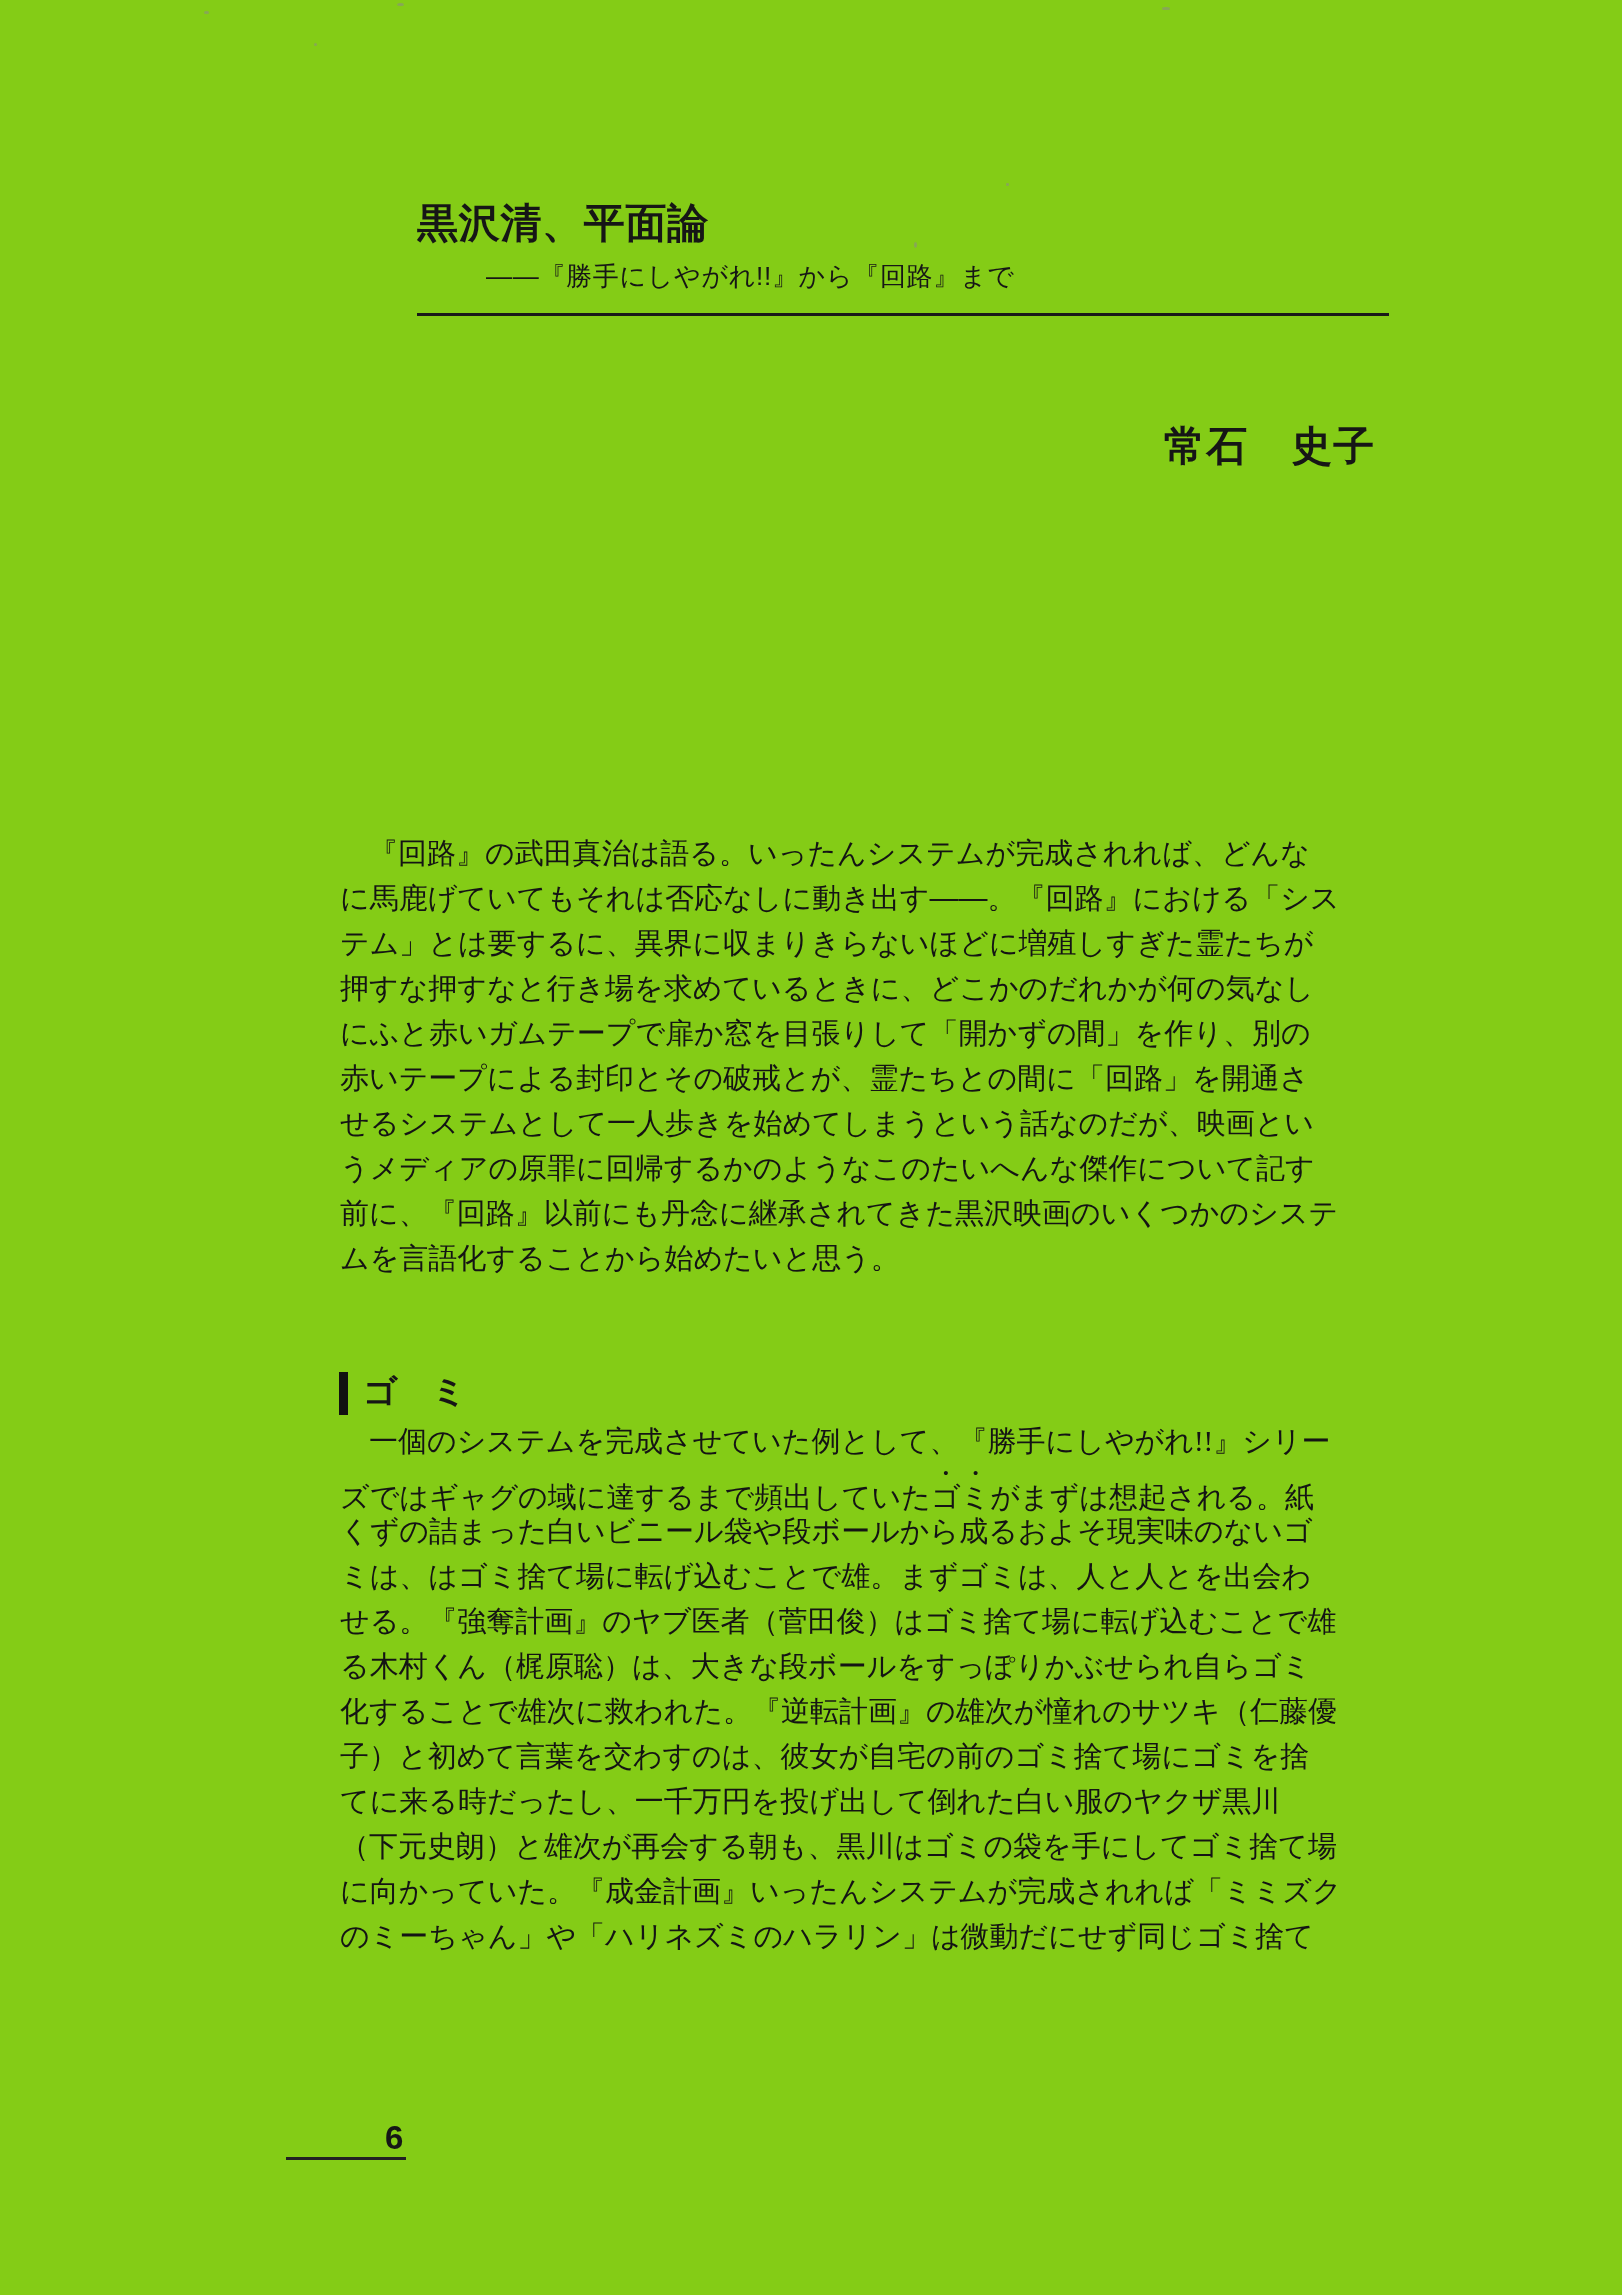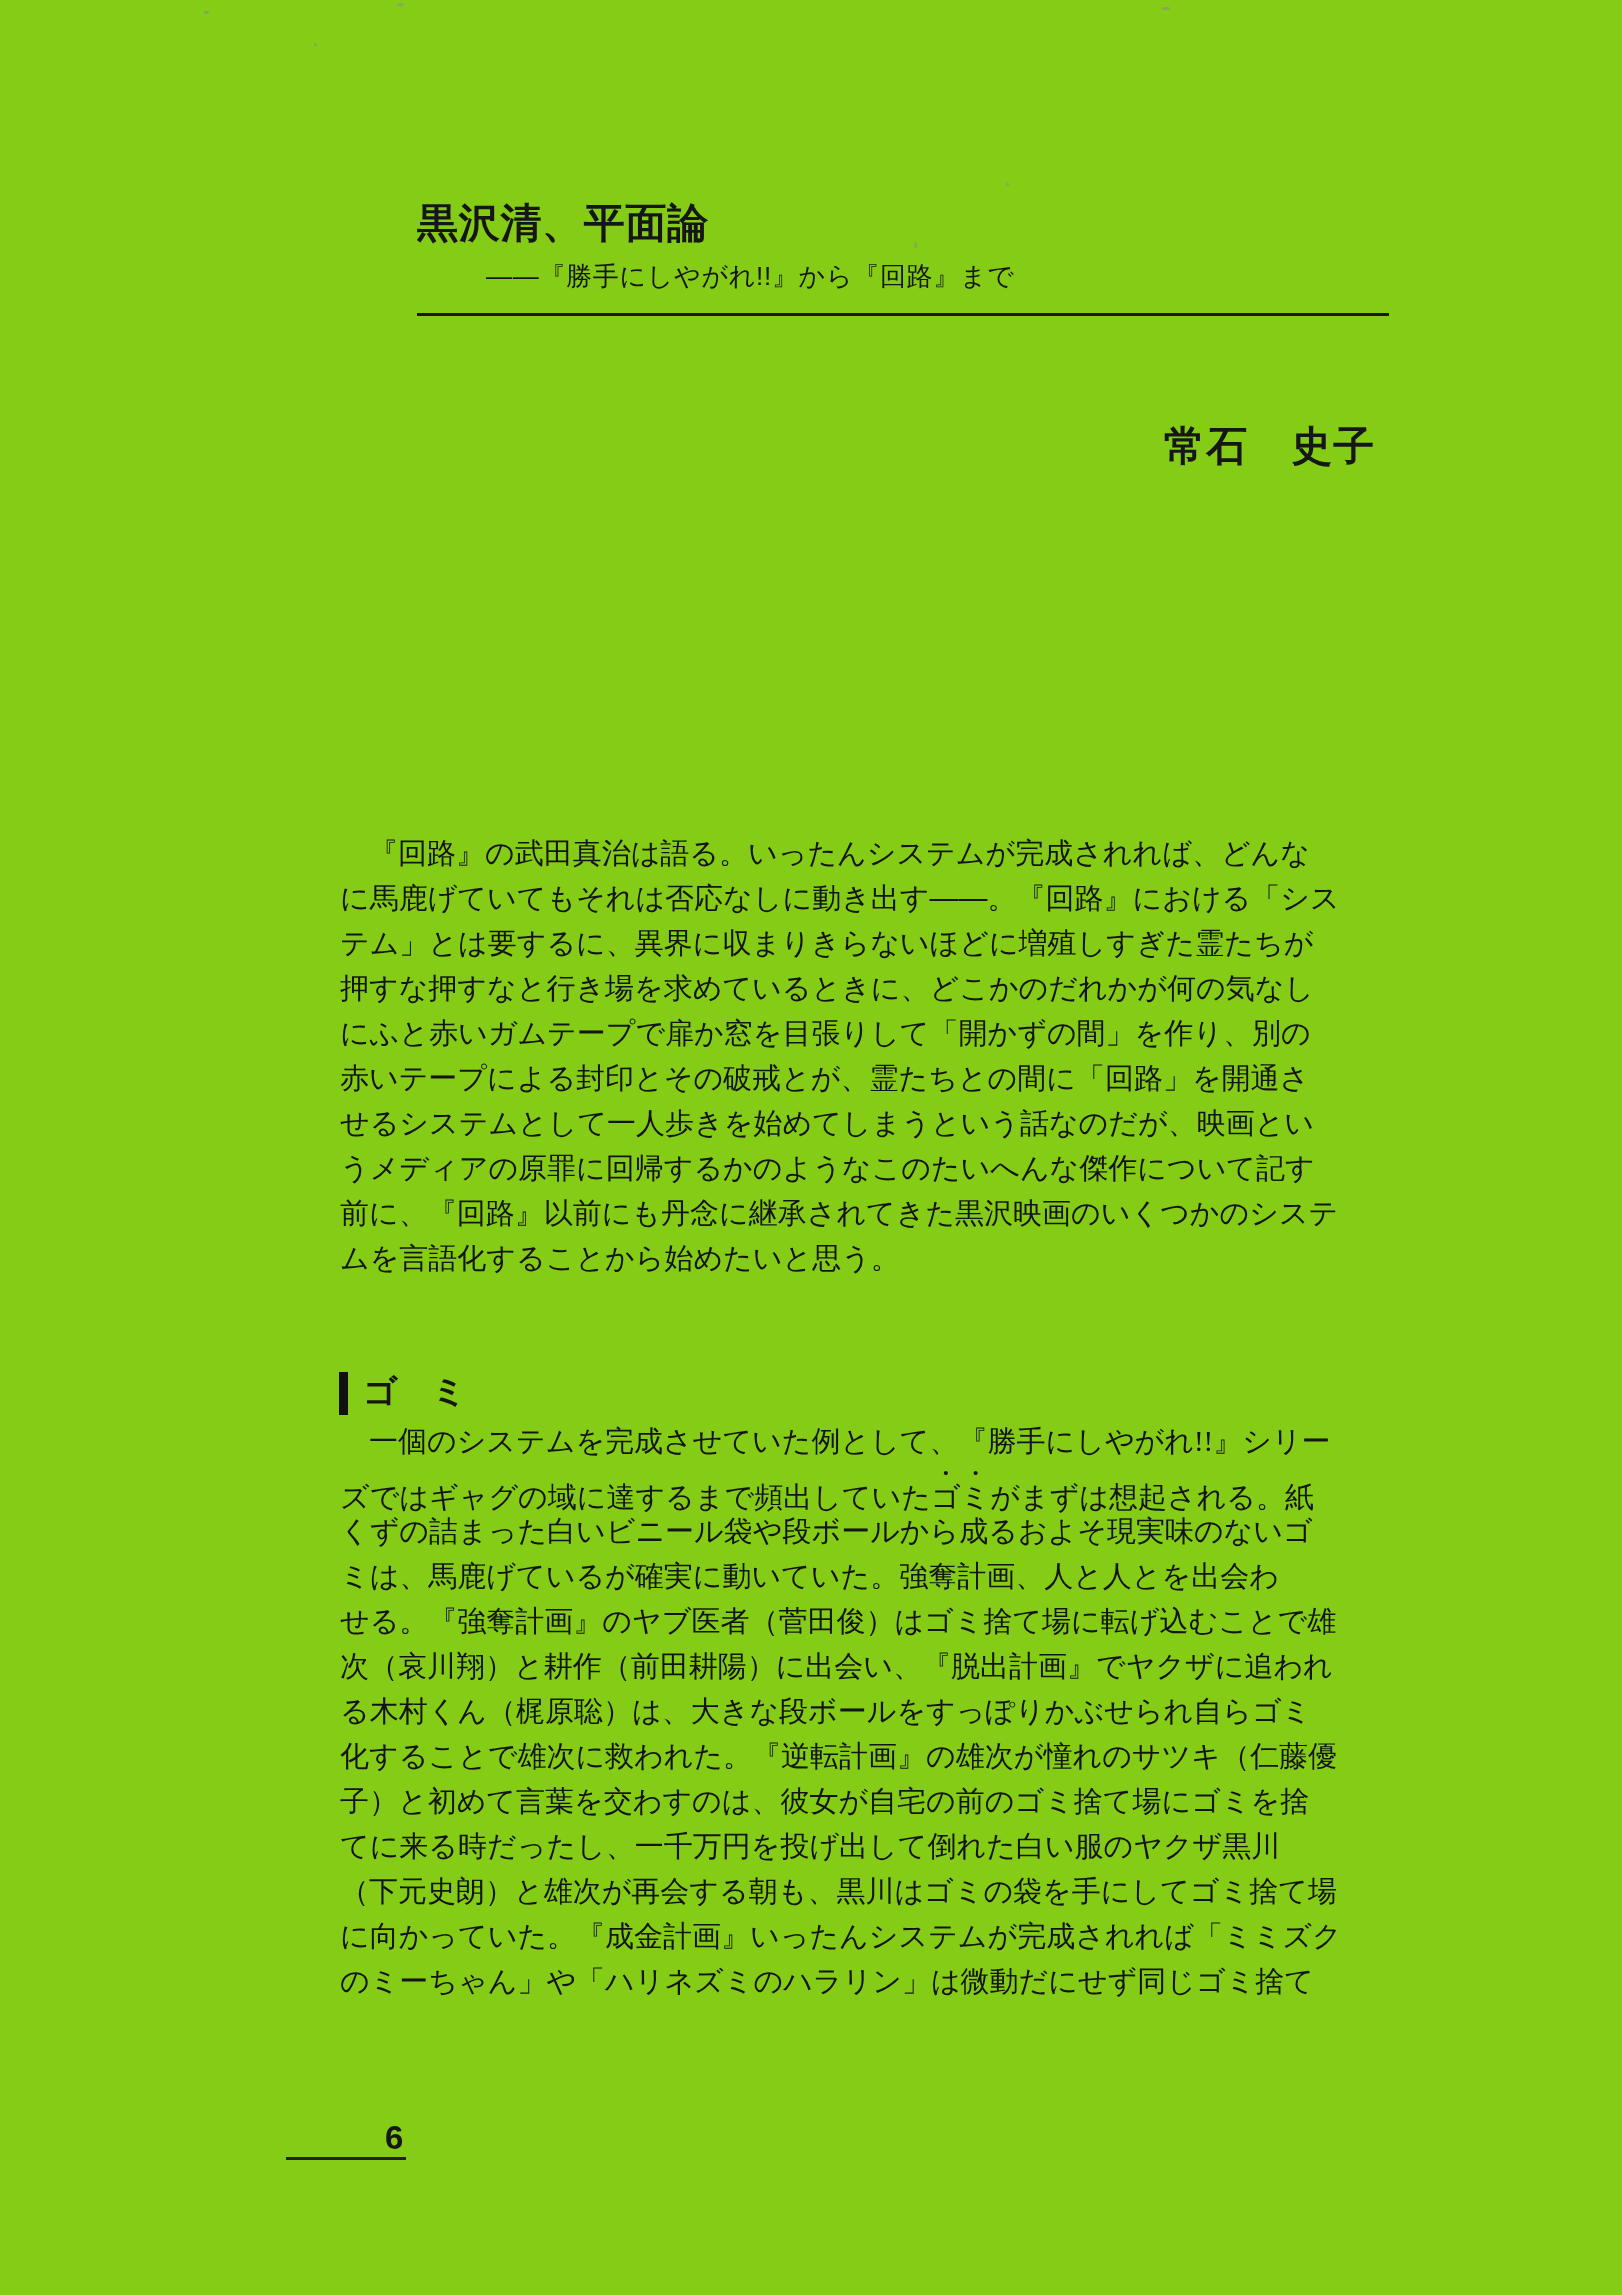--- a/index.html
+++ b/index.html
@@ -92,23 +92,22 @@
     <div class="line">ムを言語化することから始めたいと思う。</div>
   </div>
 
   <div class="abs heading-bar"></div>
   <div class="abs heading-label">ゴ　ミ</div>
 
   <div class="abs para p2">
     <div class="line indent">一個のシステムを完成させていた例として、『勝手にしやがれ!!』シリー</div>
     <div class="line"><span>ズではギャグの域に達するまで頻出していた</span><span class="emph">ゴミ</span><span>がまずは想起される。紙</span></div>
     <div class="line">くずの詰まった白いビニール袋や段ボールから成るおよそ現実味のないゴ</div>
-    <div class="line">ミは、馬鹿げているが確実に動いていた。強奪計画、人と人とを出会わ</div>
+    <div class="line">ミは、はゴミ捨て場に転げ込むことで雄。まずゴミは、人と人とを出会わ</div>
     <div class="line">せる。『強奪計画』のヤブ医者（菅田俊）はゴミ捨て場に転げ込むことで雄</div>
-    <div class="line">次（哀川翔）と耕作（前田耕陽）に出会い、『脱出計画』でヤクザに追われ</div>
     <div class="line">る木村くん（梶原聡）は、大きな段ボールをすっぽりかぶせられ自らゴミ</div>
     <div class="line">化することで雄次に救われた。『逆転計画』の雄次が憧れのサツキ（仁藤優</div>
     <div class="line">子）と初めて言葉を交わすのは、彼女が自宅の前のゴミ捨て場にゴミを捨</div>
     <div class="line">てに来る時だったし、一千万円を投げ出して倒れた白い服のヤクザ黒川</div>
     <div class="line">（下元史朗）と雄次が再会する朝も、黒川はゴミの袋を手にしてゴミ捨て場</div>
     <div class="line">に向かっていた。『成金計画』いったんシステムが完成されれば「ミミズク</div>
     <div class="line">のミーちゃん」や「ハリネズミのハラリン」は微動だにせず同じゴミ捨て</div>
   </div>
 
   <div class="abs page-number">6</div>

